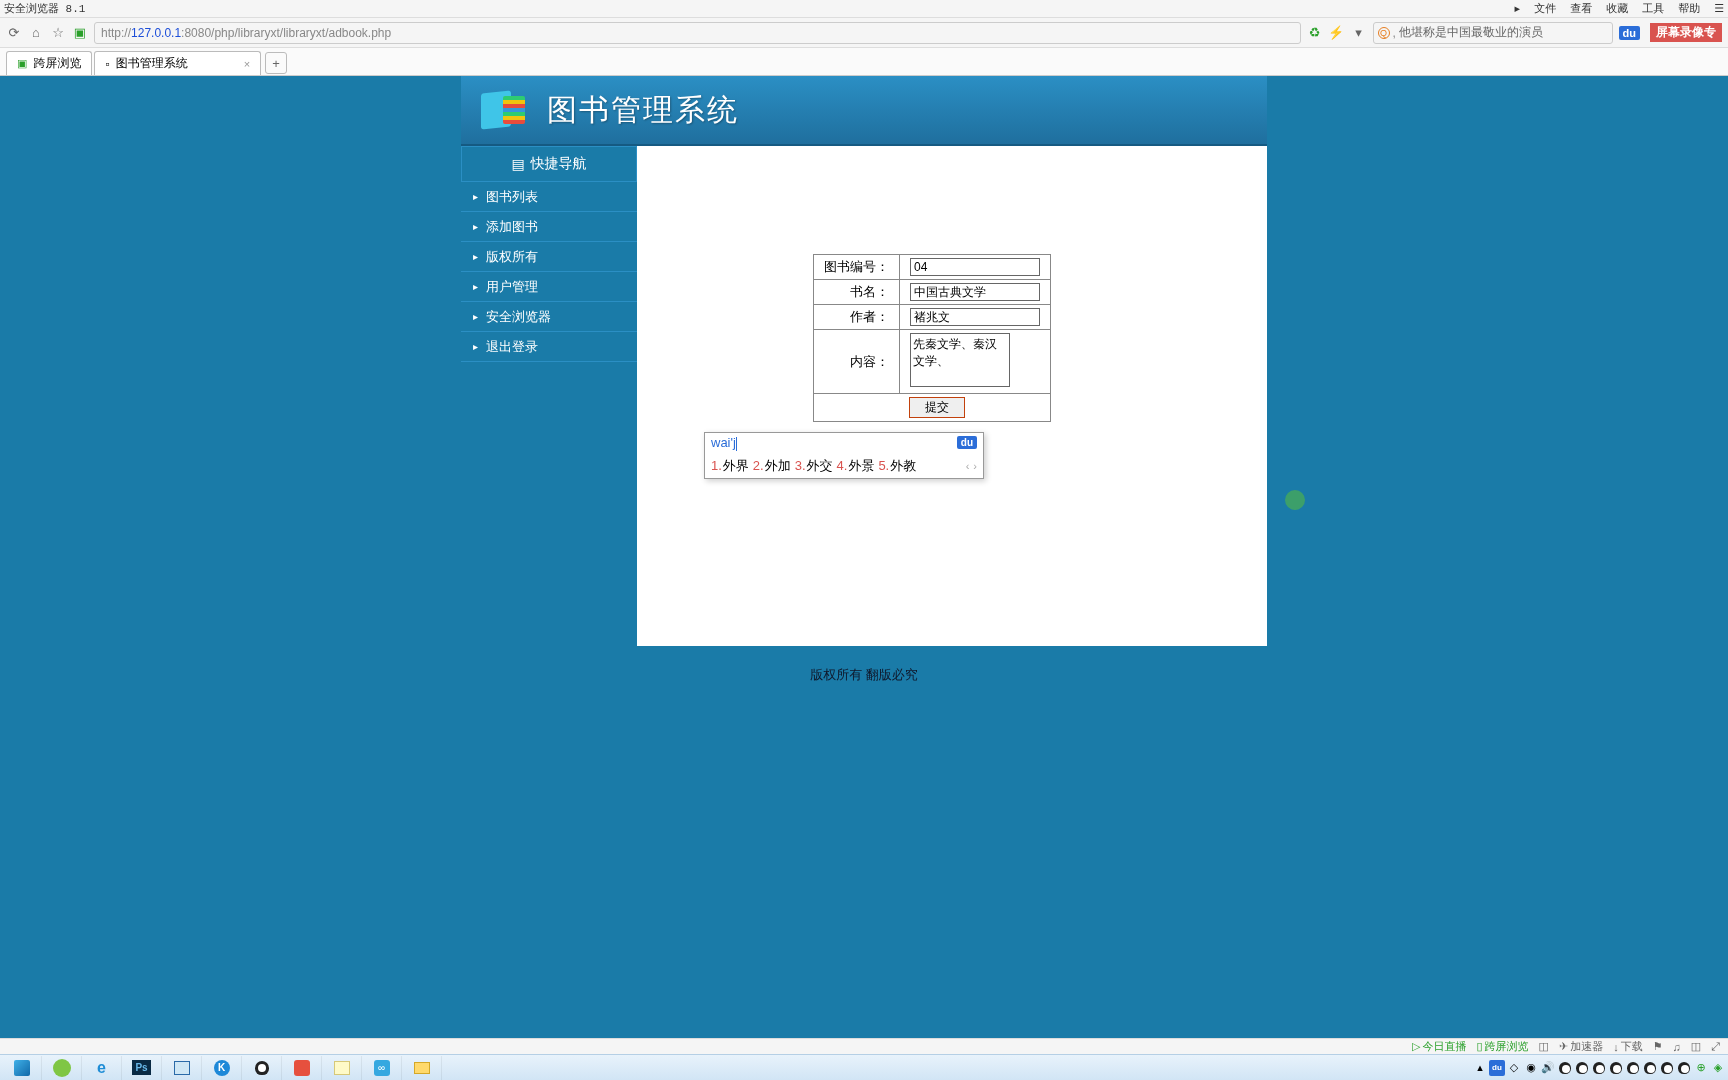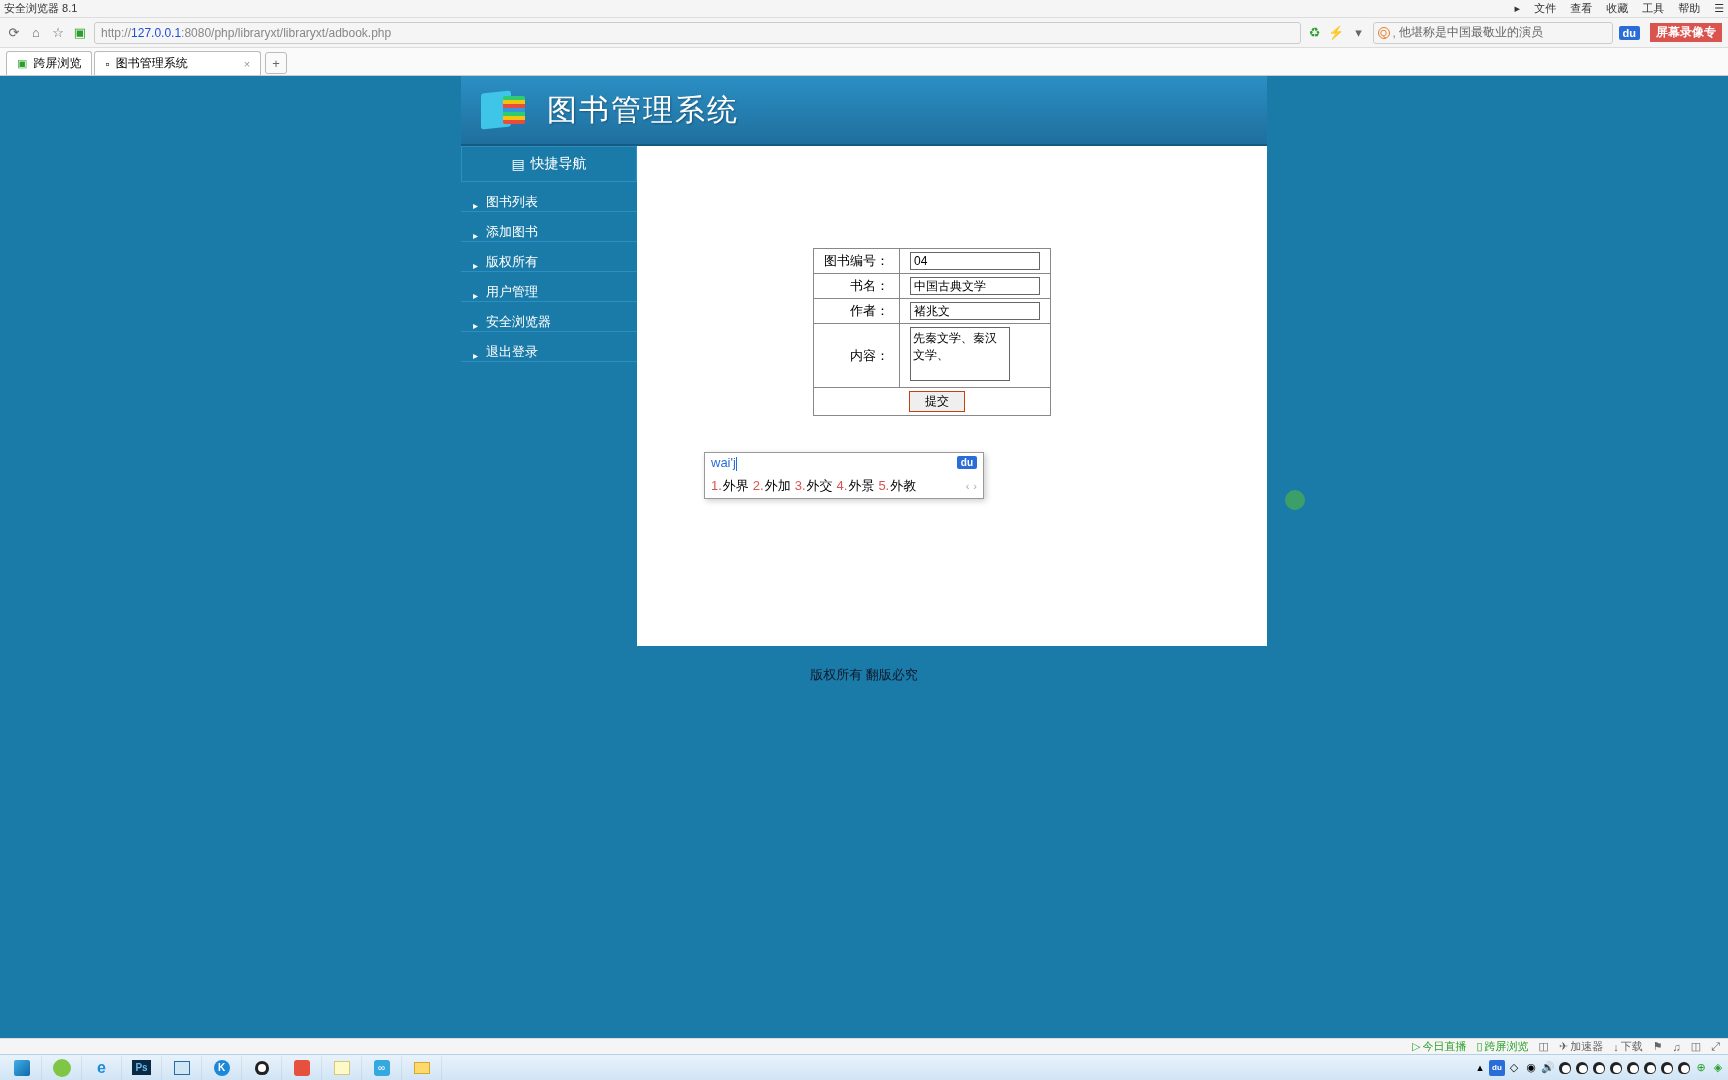--- a/index.html
+++ b/index.html
@@ -1,19 +1,19 @@
 <!DOCTYPE html>
 <html><head>
   <meta charset="utf-8">
   <style>
     * { margin: 0; padding: 0; box-sizing: border-box; font-family: "Microsoft YaHei", Arial, sans-serif; }
     body { background: #fff; height: 1080px; width: 1728px; overflow: hidden; }
     
     .browser-chrome { height: 18px; background: #f5f5f5; border-bottom: 1px solid #ddd; display: flex; align-items: center; padding: 0 4px; font-size: 11px; color: #333; }
-    .browser-title { flex: 0 0 auto; }
+    .browser-title { flex: 0 0 auto; font-family: Liberation Mono, monospace; }
     .browser-chrome-right { margin-left: auto; display: flex; gap: 14px; align-items: center; }
     .browser-chrome-right span { cursor: pointer; }
     
     .addr-bar { height: 30px; background: #f5f5f5; border-bottom: 1px solid #ddd; display: flex; align-items: center; padding: 0 6px; gap: 6px; }
     .addr-icon { width: 16px; height: 16px; display: flex; align-items: center; justify-content: center; color: #666; cursor: pointer; font-size: 13px; }
     .url-input { flex: 1; height: 22px; border: 1px solid #ccc; border-radius: 3px; padding: 0 6px; font-size: 12px; display: flex; align-items: center; color: #888; }
     .url-input .host { color: #1d4ed8; }
     .search-box { width: 240px; height: 22px; border: 1px solid #ccc; border-radius: 3px; display: flex; align-items: center; padding: 0 4px; font-size: 12px; color: #666; gap: 3px; }
     .search-box .q { color: #e67e22; border: 1px solid #e67e22; border-radius: 50%; width: 12px; height: 12px; display: inline-flex; align-items: center; justify-content: center; font-size: 9px; }
     .du-badge { background: #2b6dd8; color: #fff; padding: 1px 4px; font-size: 11px; border-radius: 2px; font-weight: bold; }
@@ -30,33 +30,33 @@
     
     .app-header { height: 70px; background: linear-gradient(180deg, #2b8fc4 0%, #1f6f9e 100%); border-bottom: 2px solid #155a82; display: flex; align-items: center; padding: 0 20px; gap: 18px; }
     .logo { width: 48px; height: 44px; position: relative; }
     .logo::before { content:""; position:absolute; left:0; top:4px; width:30px; height:36px; background:#3fc5e8; border-radius:3px; transform: skewY(-6deg); }
     .logo::after { content:""; position:absolute; left:22px; top:8px; width:22px; height:28px; background: repeating-linear-gradient(0deg,#e74c3c 0 4px,#f1c40f 4px 8px,#2ecc71 8px 12px,#3498db 12px 16px); border-radius:2px; }
     .app-title { color: #fff; font-size: 30px; letter-spacing: 2px; text-shadow: 1px 1px 2px rgba(0,0,0,0.3); }
     
     .app-body { display: flex; }
     .sidebar { width: 176px; }
     .sidebar-header { height: 36px; background: #1a7ba8; color: #fff; display: flex; align-items: center; justify-content: center; font-size: 14px; border: 1px solid #2b8fc4; gap: 6px; }
-    .sidebar-item { height: 30px; background: #1a7ba8; color: #fff; display: flex; align-items: flex-end; font-size: 13px; border-bottom: 1px solid #2b8fc4; padding: 0 12px; gap: 8px; cursor: pointer; text-decoration: none; }
+    .sidebar-item { height: 30px; background: #1a7ba8; color: #fff; display: flex; align-items: center; font-size: 13px; border-bottom: 1px solid #2b8fc4; padding: 0 12px; gap: 8px; cursor: pointer; text-decoration: none; }
     .sidebar-item::before { content:"▸"; font-size: 10px; color: #fff; }
     
     .content { flex: 1; background: #fff; min-height: 500px; padding: 100px 60px 40px 20px; position: relative; }
-    .form-table { border-collapse: collapse; margin: 2px auto; }
+    .form-table { border-collapse: collapse; margin: 8px auto; }
     .form-table td { border: 1px solid #888; padding: 3px 10px; font-size: 13px; vertical-align: middle; }
     .form-table td.label { text-align: right; background: #fff; }
     .form-input { width: 130px; height: 18px; border: 1px solid #666; padding: 0 3px; font-size: 12px; font-family: inherit; }
     .form-textarea { width: 100px; height: 54px; border: 1px solid #666; padding: 2px; font-size: 12px; font-family: inherit; resize: none; }
     .submit-btn { padding: 1px 15px; font-size: 12px; border: 1px solid #c2410c; background: #efefef; cursor: pointer; }
     .submit-row td { text-align: left; }
     
-    .ime-popup { position: absolute; top: 376px; left: 704px; width: 280px; background: #fff; border: 1px solid #999; box-shadow: 2px 2px 6px rgba(0,0,0,0.2); font-size: 13px; }
+    .ime-popup { position: absolute; top: 356px; left: 704px; width: 280px; background: #fff; border: 1px solid #999; box-shadow: 2px 2px 6px rgba(0,0,0,0.2); font-size: 13px; }
     .ime-top { display:flex; align-items:center; padding: 2px 6px; }
     .ime-typed { color: #2b6dd8; flex: 1; }
     .ime-cursor { display:inline-block; width:1px; height:14px; background:#2b6dd8; vertical-align:middle; }
     .ime-du { background:#2b6dd8; color:#fff; font-size:10px; padding:1px 4px; border-radius:2px; font-weight:bold; }
     .ime-cands { display:flex; align-items:center; padding: 3px 6px; gap: 4px; border-top: 1px solid transparent; }
     .cand .num { color: #d9534f; margin-right:1px; }
     .ime-arrows { margin-left:auto; color:#aaa; display:flex; gap:4px; }
     .ime-arrows span { cursor:pointer; font-size:11px; }
     
     .dot { position:absolute; top:344px; left:648px; width:20px; height:20px; background:#4caf50; border-radius:50%; opacity:0.7; }

